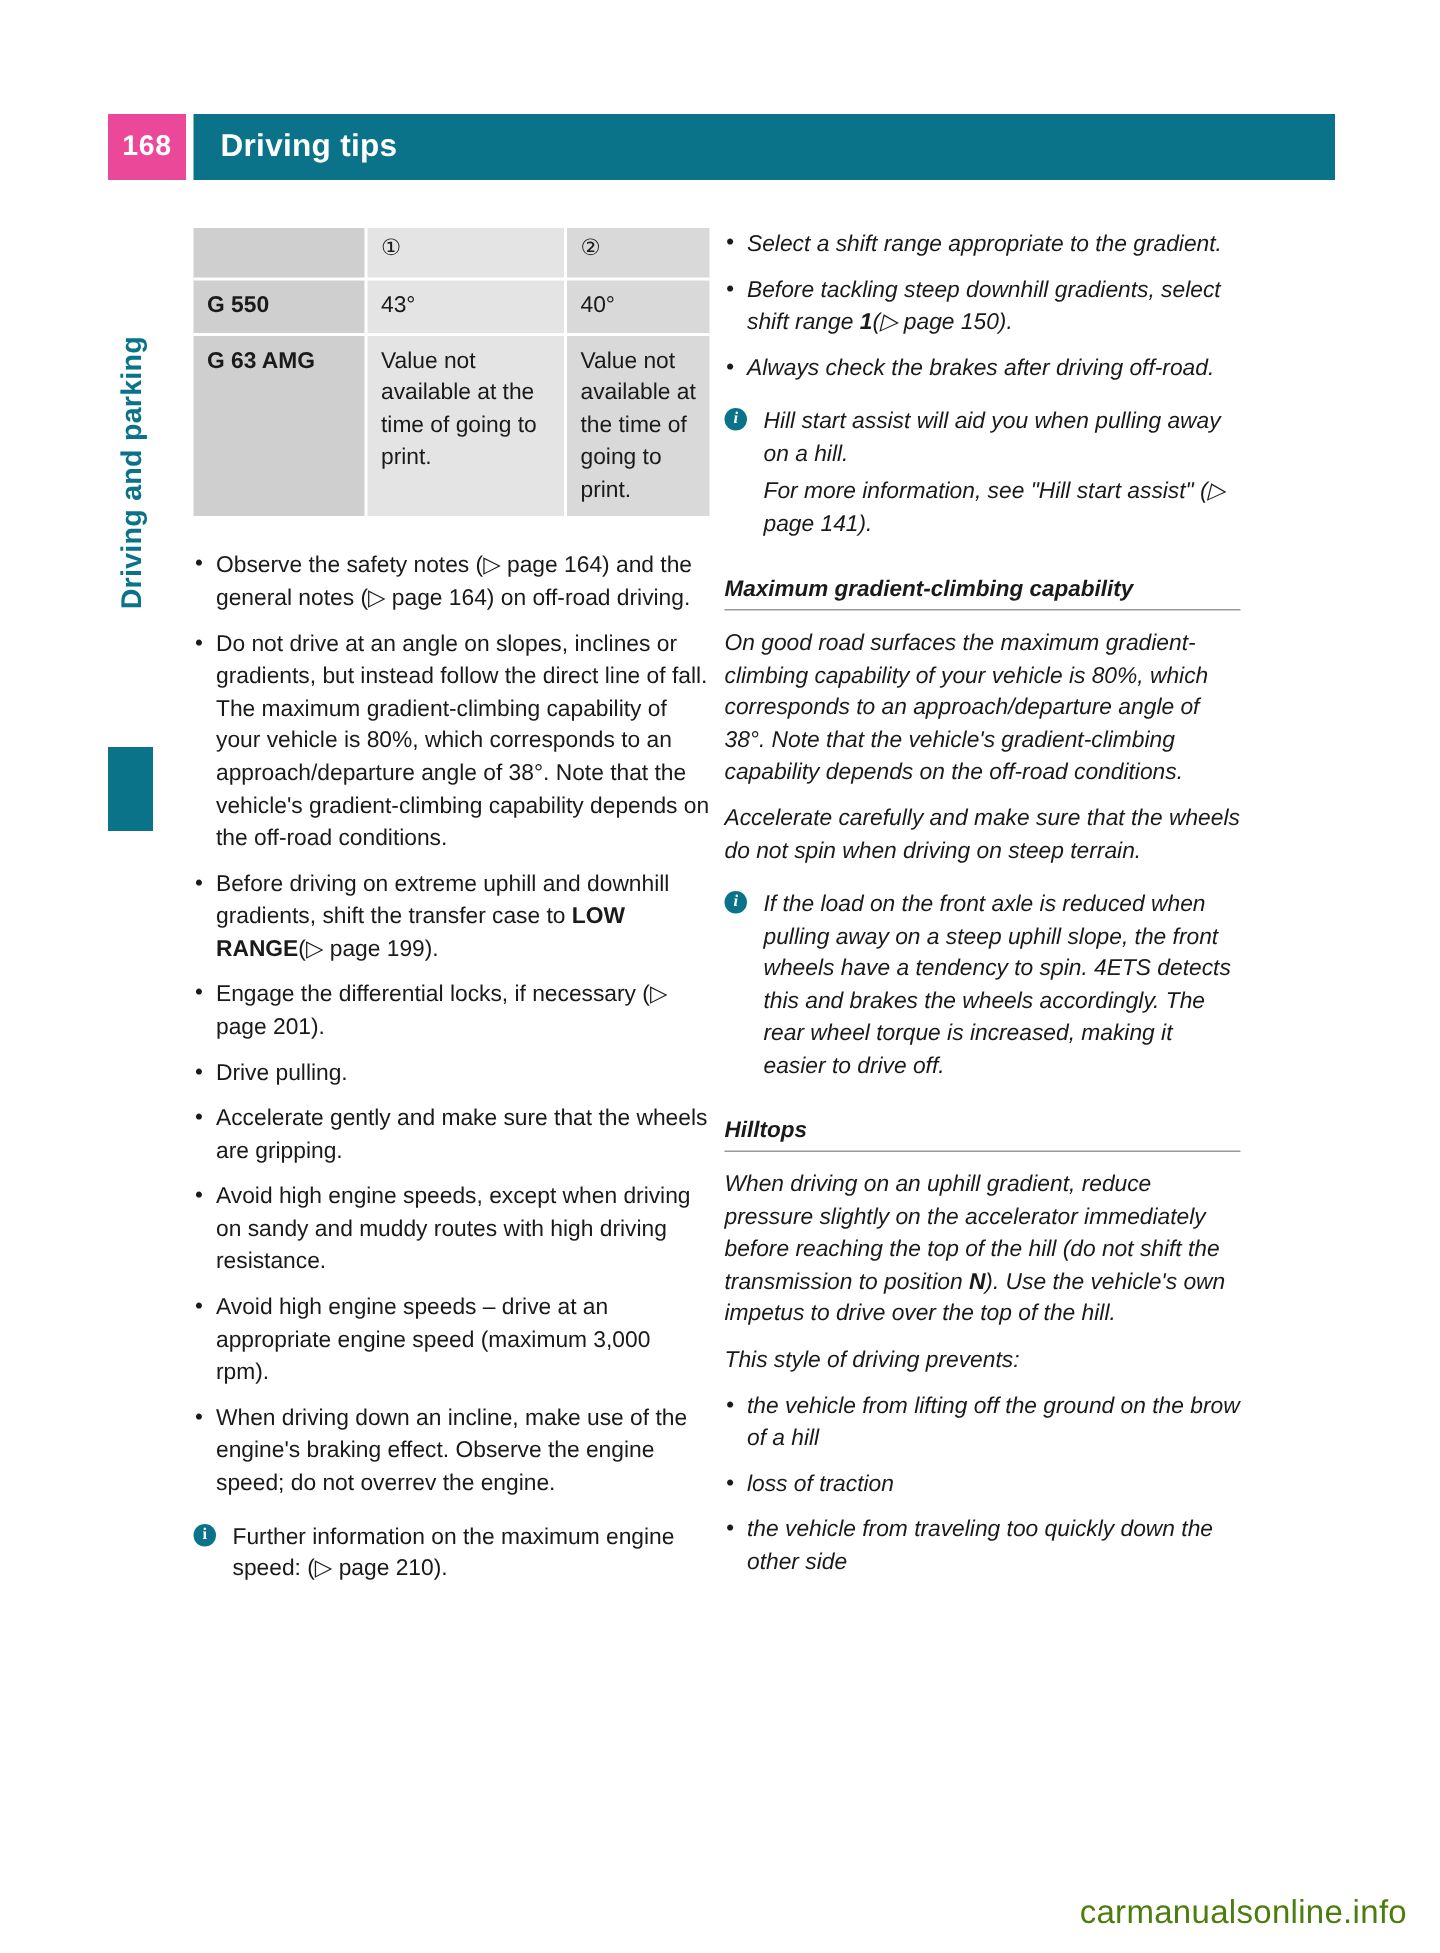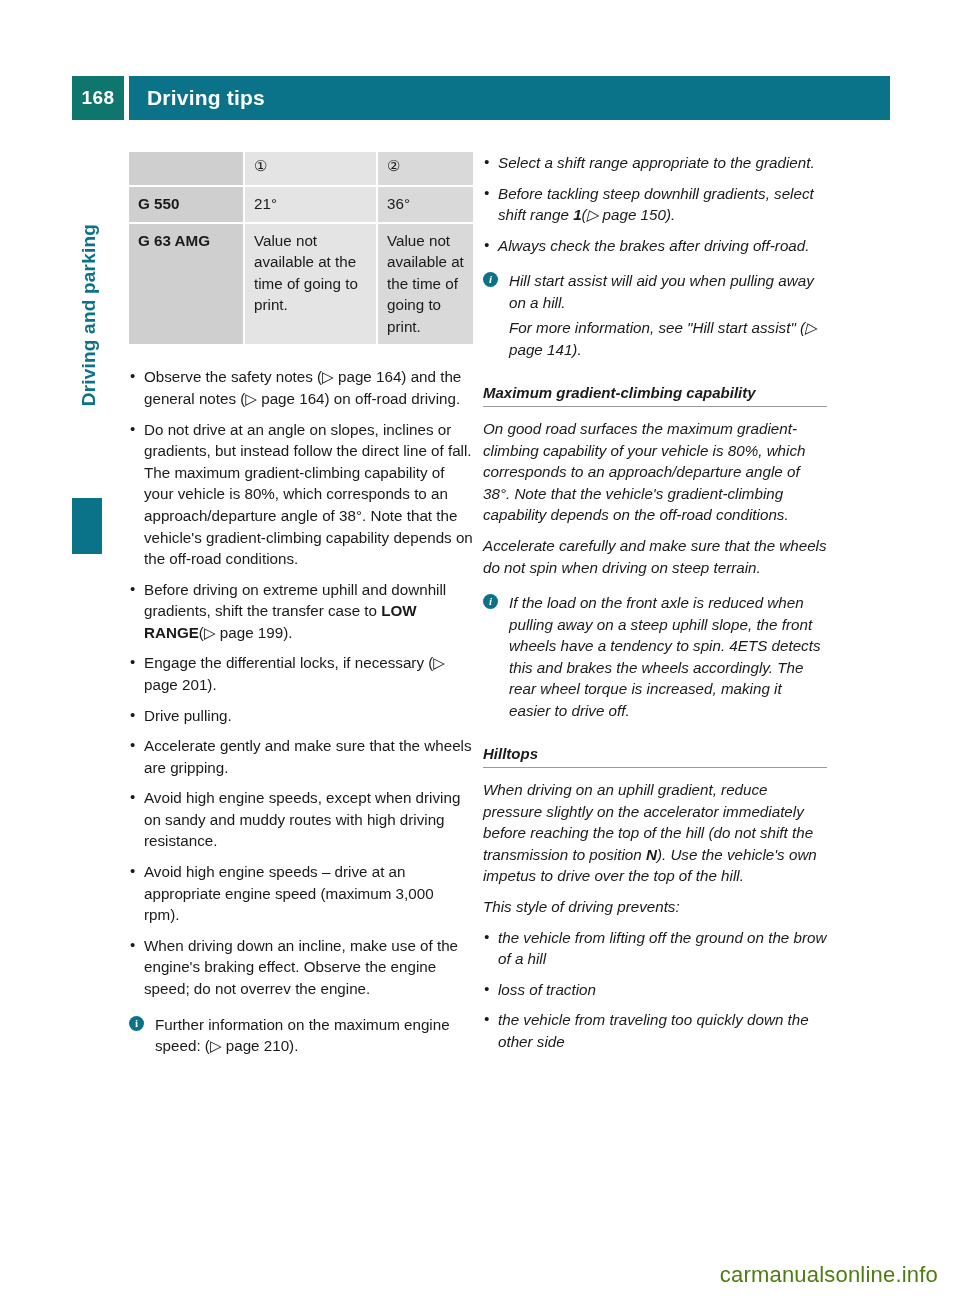--- a/index.html
+++ b/index.html
@@ -21,21 +21,21 @@
     position: absolute;
     left: 72px;
     top: 76px;
     width: 818px;
     height: 44px;
     display: flex;
     align-items: stretch;
   }
   .header-pagenum {
     width: 52px;
-    background: #0f766e;
+    background: #ec4899;
     color: #ffffff;
     font-size: 19px;
     font-weight: bold;
     display: flex;
     align-items: center;
     justify-content: center;
     letter-spacing: 0.4px;
   }
   .header-gap {
     width: 5px;
@@ -214,22 +214,22 @@
     <thead>
       <tr>
         <th class="c0"></th>
         <th class="c1 circled">①</th>
         <th class="c2 circled">②</th>
       </tr>
     </thead>
     <tbody>
       <tr>
         <td class="c0">G 550</td>
-        <td class="c1">21°</td>
-        <td class="c2">36°</td>
+        <td class="c1">43°</td>
+        <td class="c2">40°</td>
       </tr>
       <tr>
         <td class="c0">G 63 AMG</td>
         <td class="c1">Value not available at the time of going to print.</td>
         <td class="c2">Value not available at the time of going to print.</td>
       </tr>
     </tbody>
   </table>
 
   <ul class="bl">

